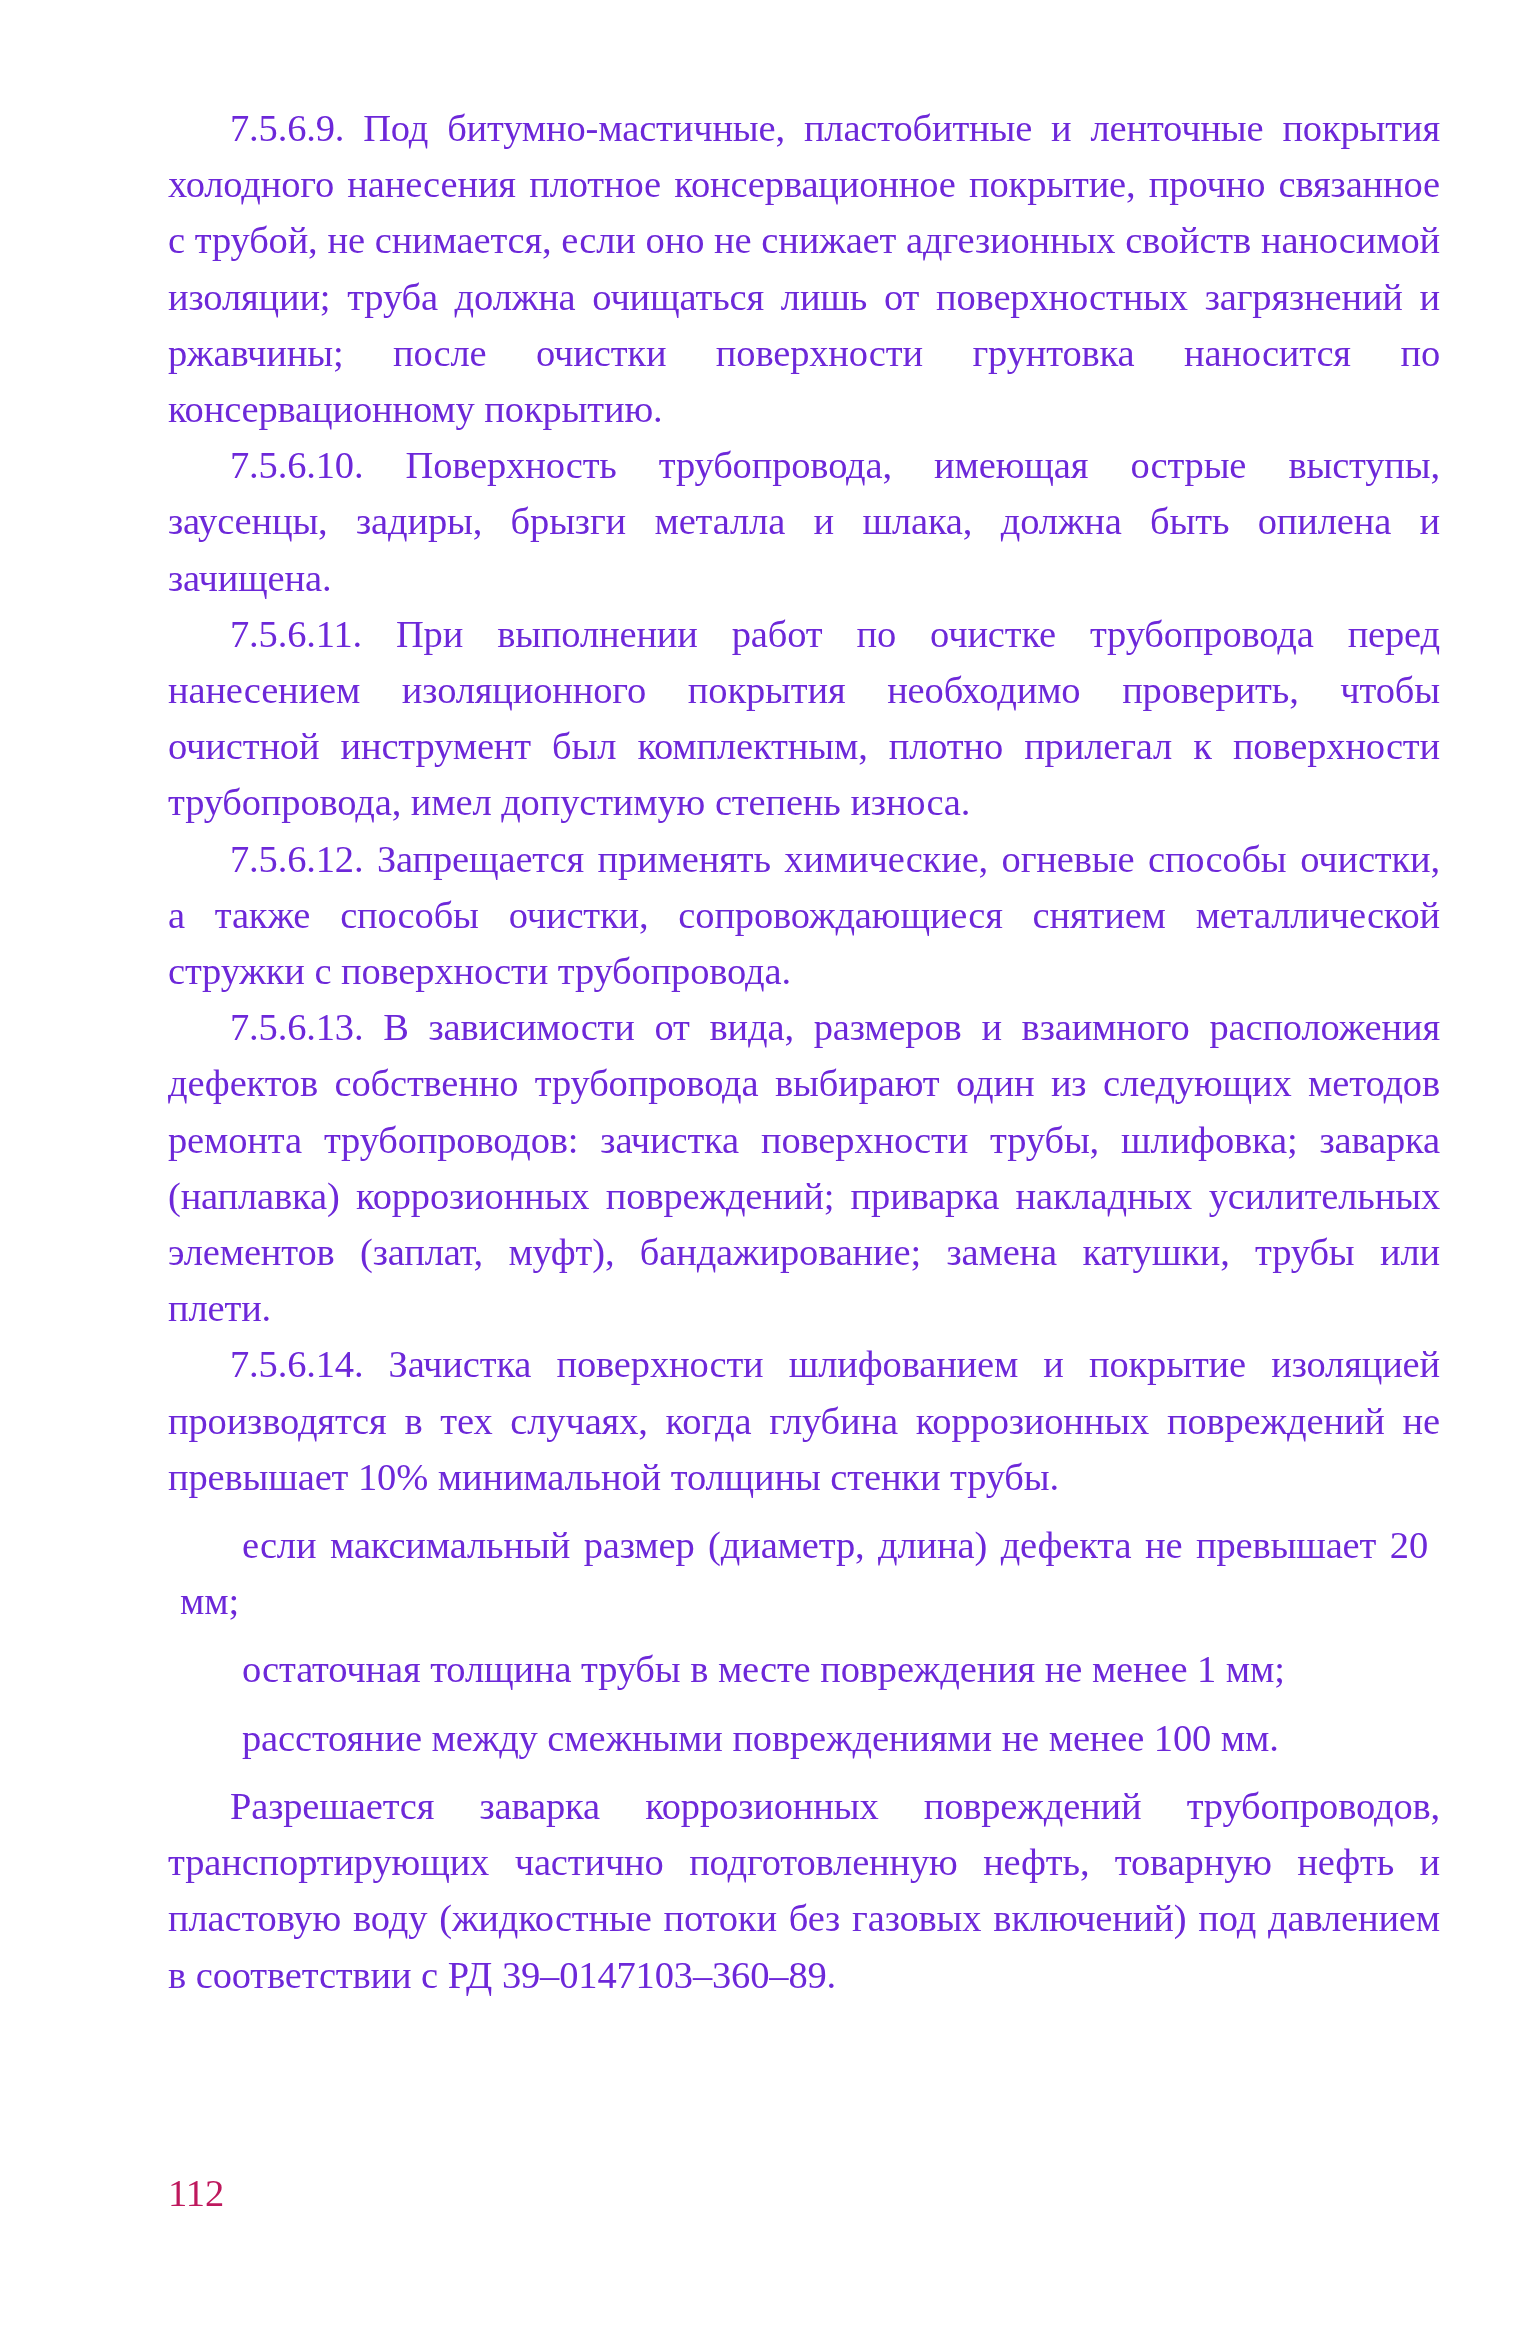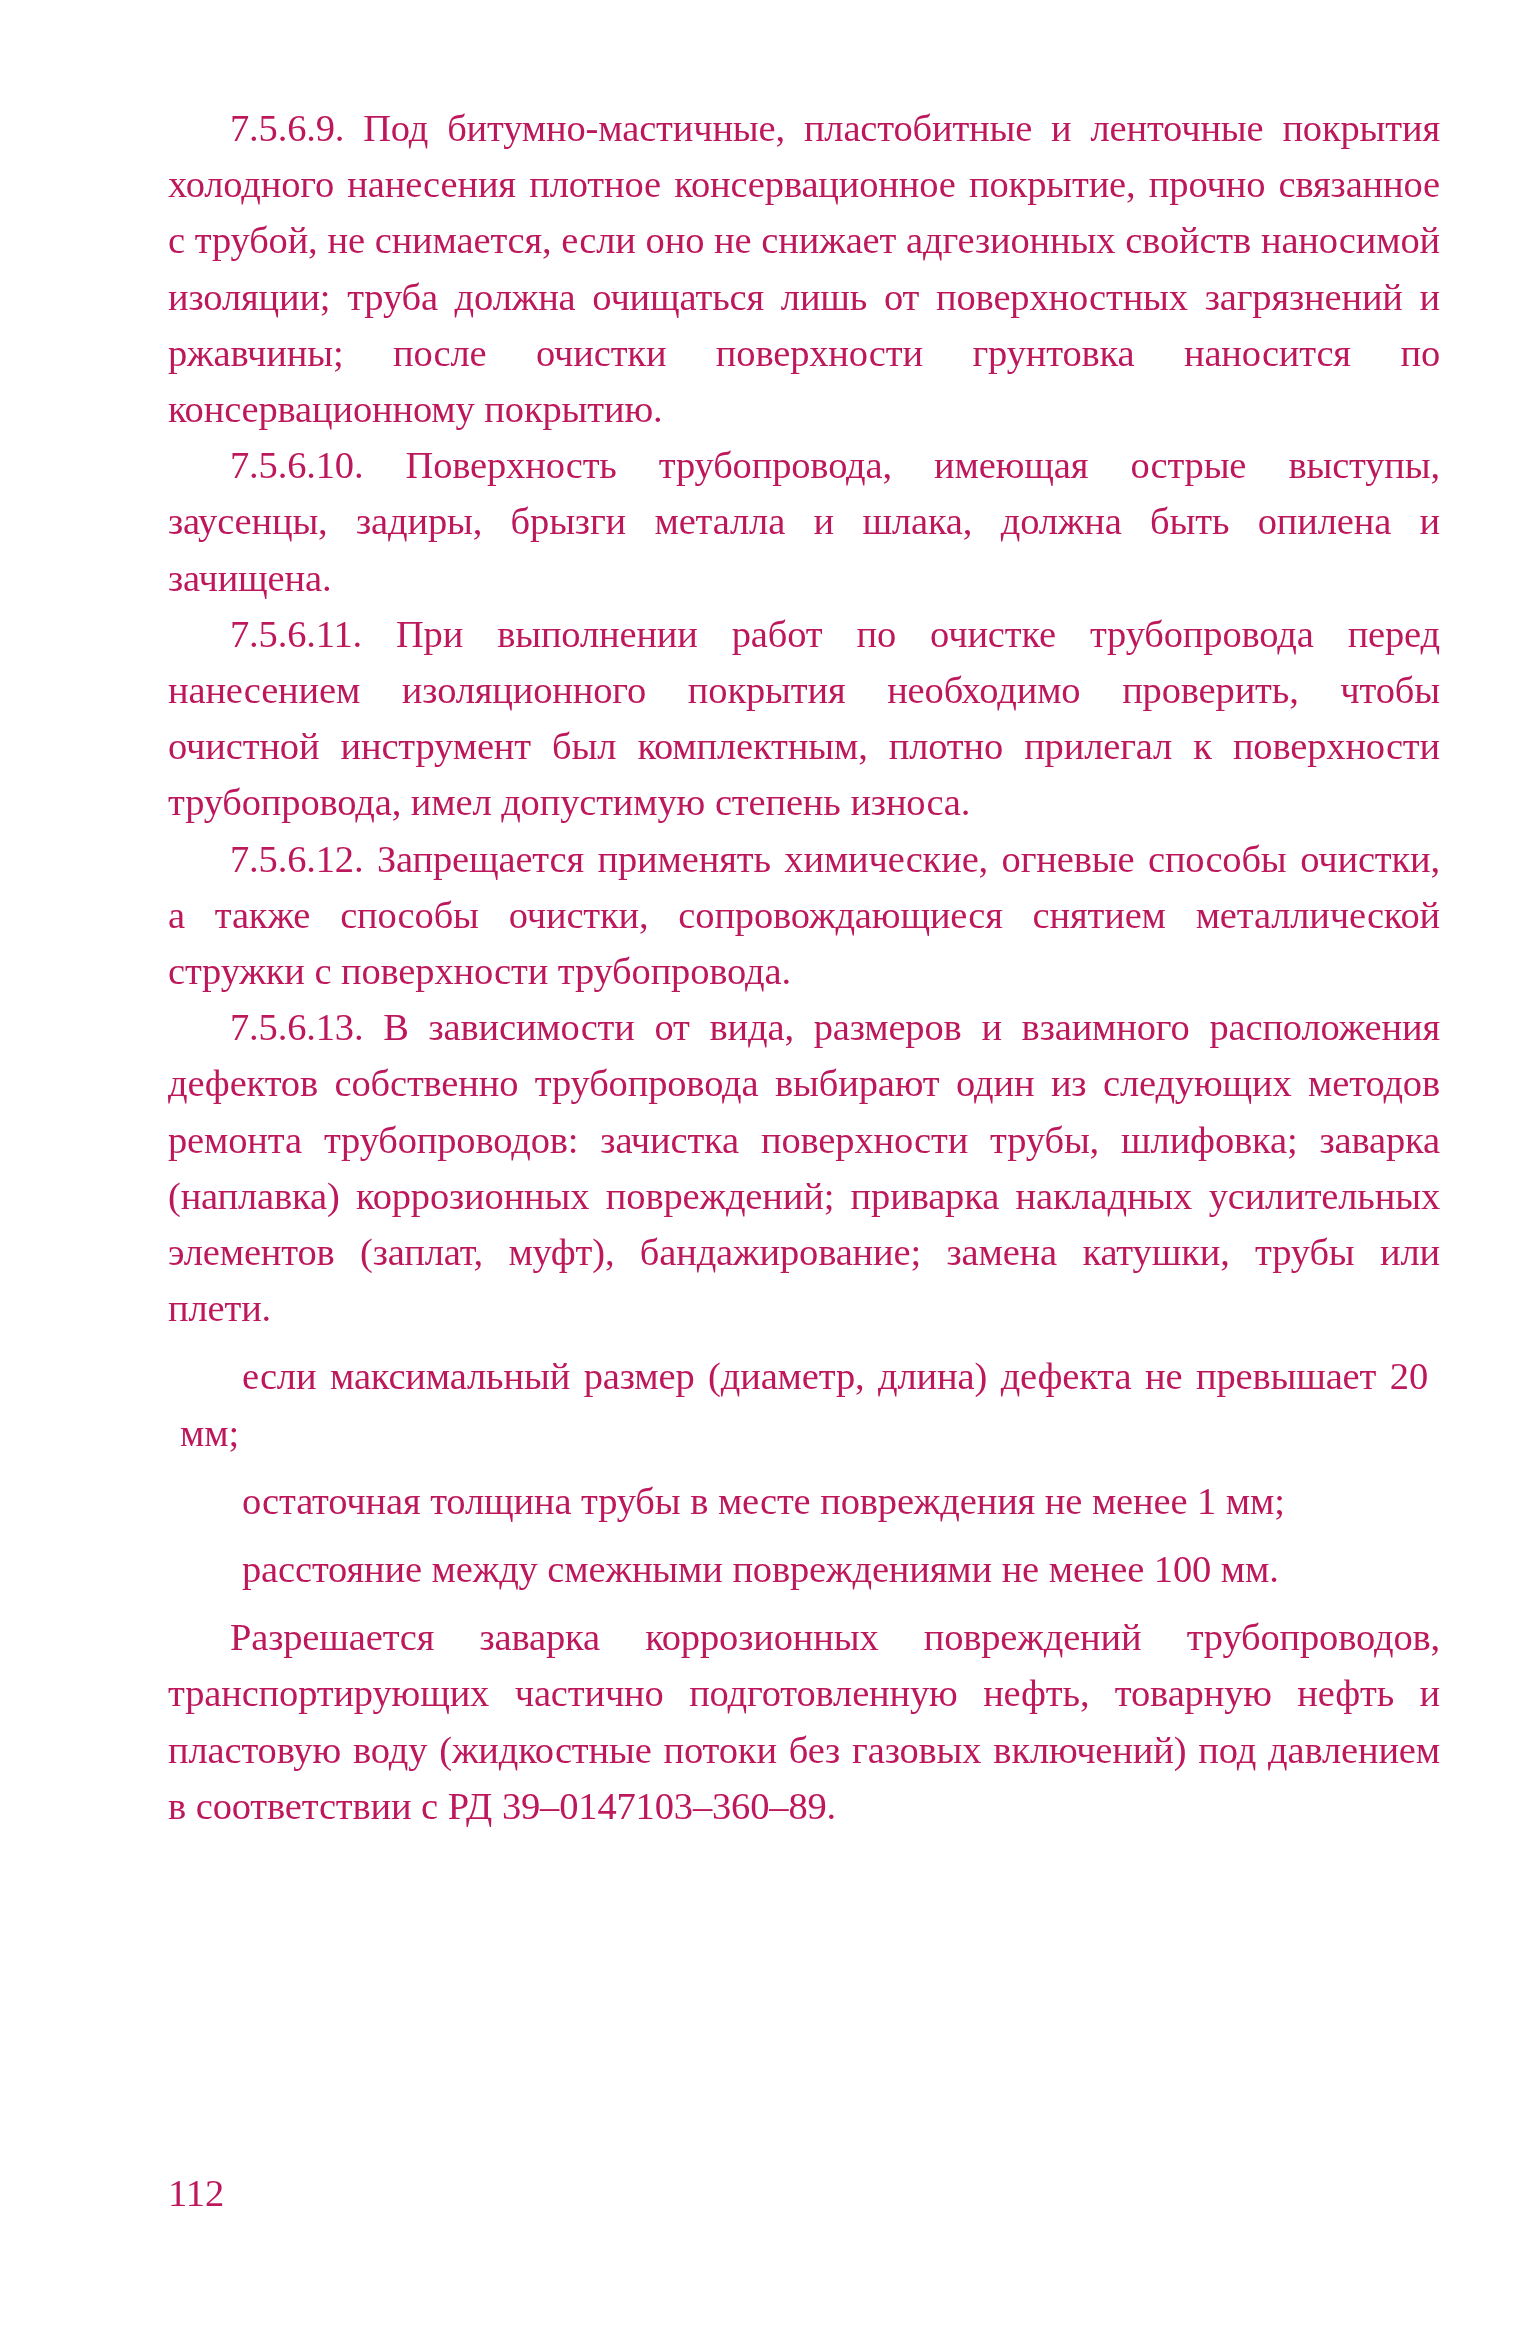--- a/index.html
+++ b/index.html
@@ -23,21 +23,21 @@
     padding: 100px 100px 0 168px;
   }
   .body-text {
     width: 1272px;
     font-size: 38.5px;
     line-height: 56.2px;
     text-align: justify;
     text-justify: inter-word;
     letter-spacing: -0.15px;
     word-spacing: 0.2px;
-    color: #be185d;
+    color: #6d28d9;
     -webkit-font-smoothing: none;
   }
   .clause {
     margin: 0;
     text-indent: 62px;
     text-align: justify;
     text-align-last: left;
   }
   .sub-item {
     margin: 12px;
@@ -65,20 +65,21 @@
     <p class="clause">7.5.6.9. Под битумно-мастичные, пластобитные и ленточные покрытия холодного нанесения плотное консервационное покрытие, прочно связанное с трубой, не снимается, если оно не снижает адгезионных свойств наносимой изоляции; труба должна очищаться лишь от поверхностных загрязнений и ржавчины; после очистки поверхности грунтовка наносится по консервационному покрытию.</p>
 
     <p class="clause">7.5.6.10. Поверхность трубопровода, имеющая острые выступы, заусенцы, задиры, брызги металла и шлака, должна быть опилена и зачищена.</p>
 
     <p class="clause">7.5.6.11. При выполнении работ по очистке трубопровода перед нанесением изоляционного покрытия необходимо проверить, чтобы очистной инструмент был комплектным, плотно прилегал к поверхности трубопровода, имел допустимую степень износа.</p>
 
     <p class="clause">7.5.6.12. Запрещается применять химические, огневые способы очистки, а также способы очистки, сопровождающиеся снятием металлической стружки с поверхности трубопровода.</p>
 
     <p class="clause">7.5.6.13. В зависимости от вида, размеров и взаимного расположения дефектов собственно трубопровода выбирают один из следующих методов ремонта трубопроводов: зачистка поверхности трубы, шлифовка; заварка (наплавка) коррозионных повреждений; приварка накладных усилительных элементов (заплат, муфт), бандажирование; замена катушки, трубы или плети.</p>
 
+    <p class="clause">7.5.6.14. Зачистка поверхности шлифованием и покрытие изоляцией производятся в тех случаях, когда глубина коррозионных повреждений не превышает 10% минимальной толщины стенки трубы.</p>
 
 
     <p class="sub-item">если максимальный размер (диаметр, длина) дефекта не превышает 20 мм;</p>
 
     <p class="sub-item">остаточная толщина трубы в месте повреждения не менее 1 мм;</p>
 
     <p class="sub-item">расстояние между смежными повреждениями не менее 100 мм.</p>
 
     <p class="clause">Разрешается заварка коррозионных повреждений трубопроводов, транспортирующих частично подготовленную нефть, товарную нефть и пластовую воду (жидкостные потоки без газовых включений) под давлением в соответствии с РД 39–0147103–360–89.</p>
 

